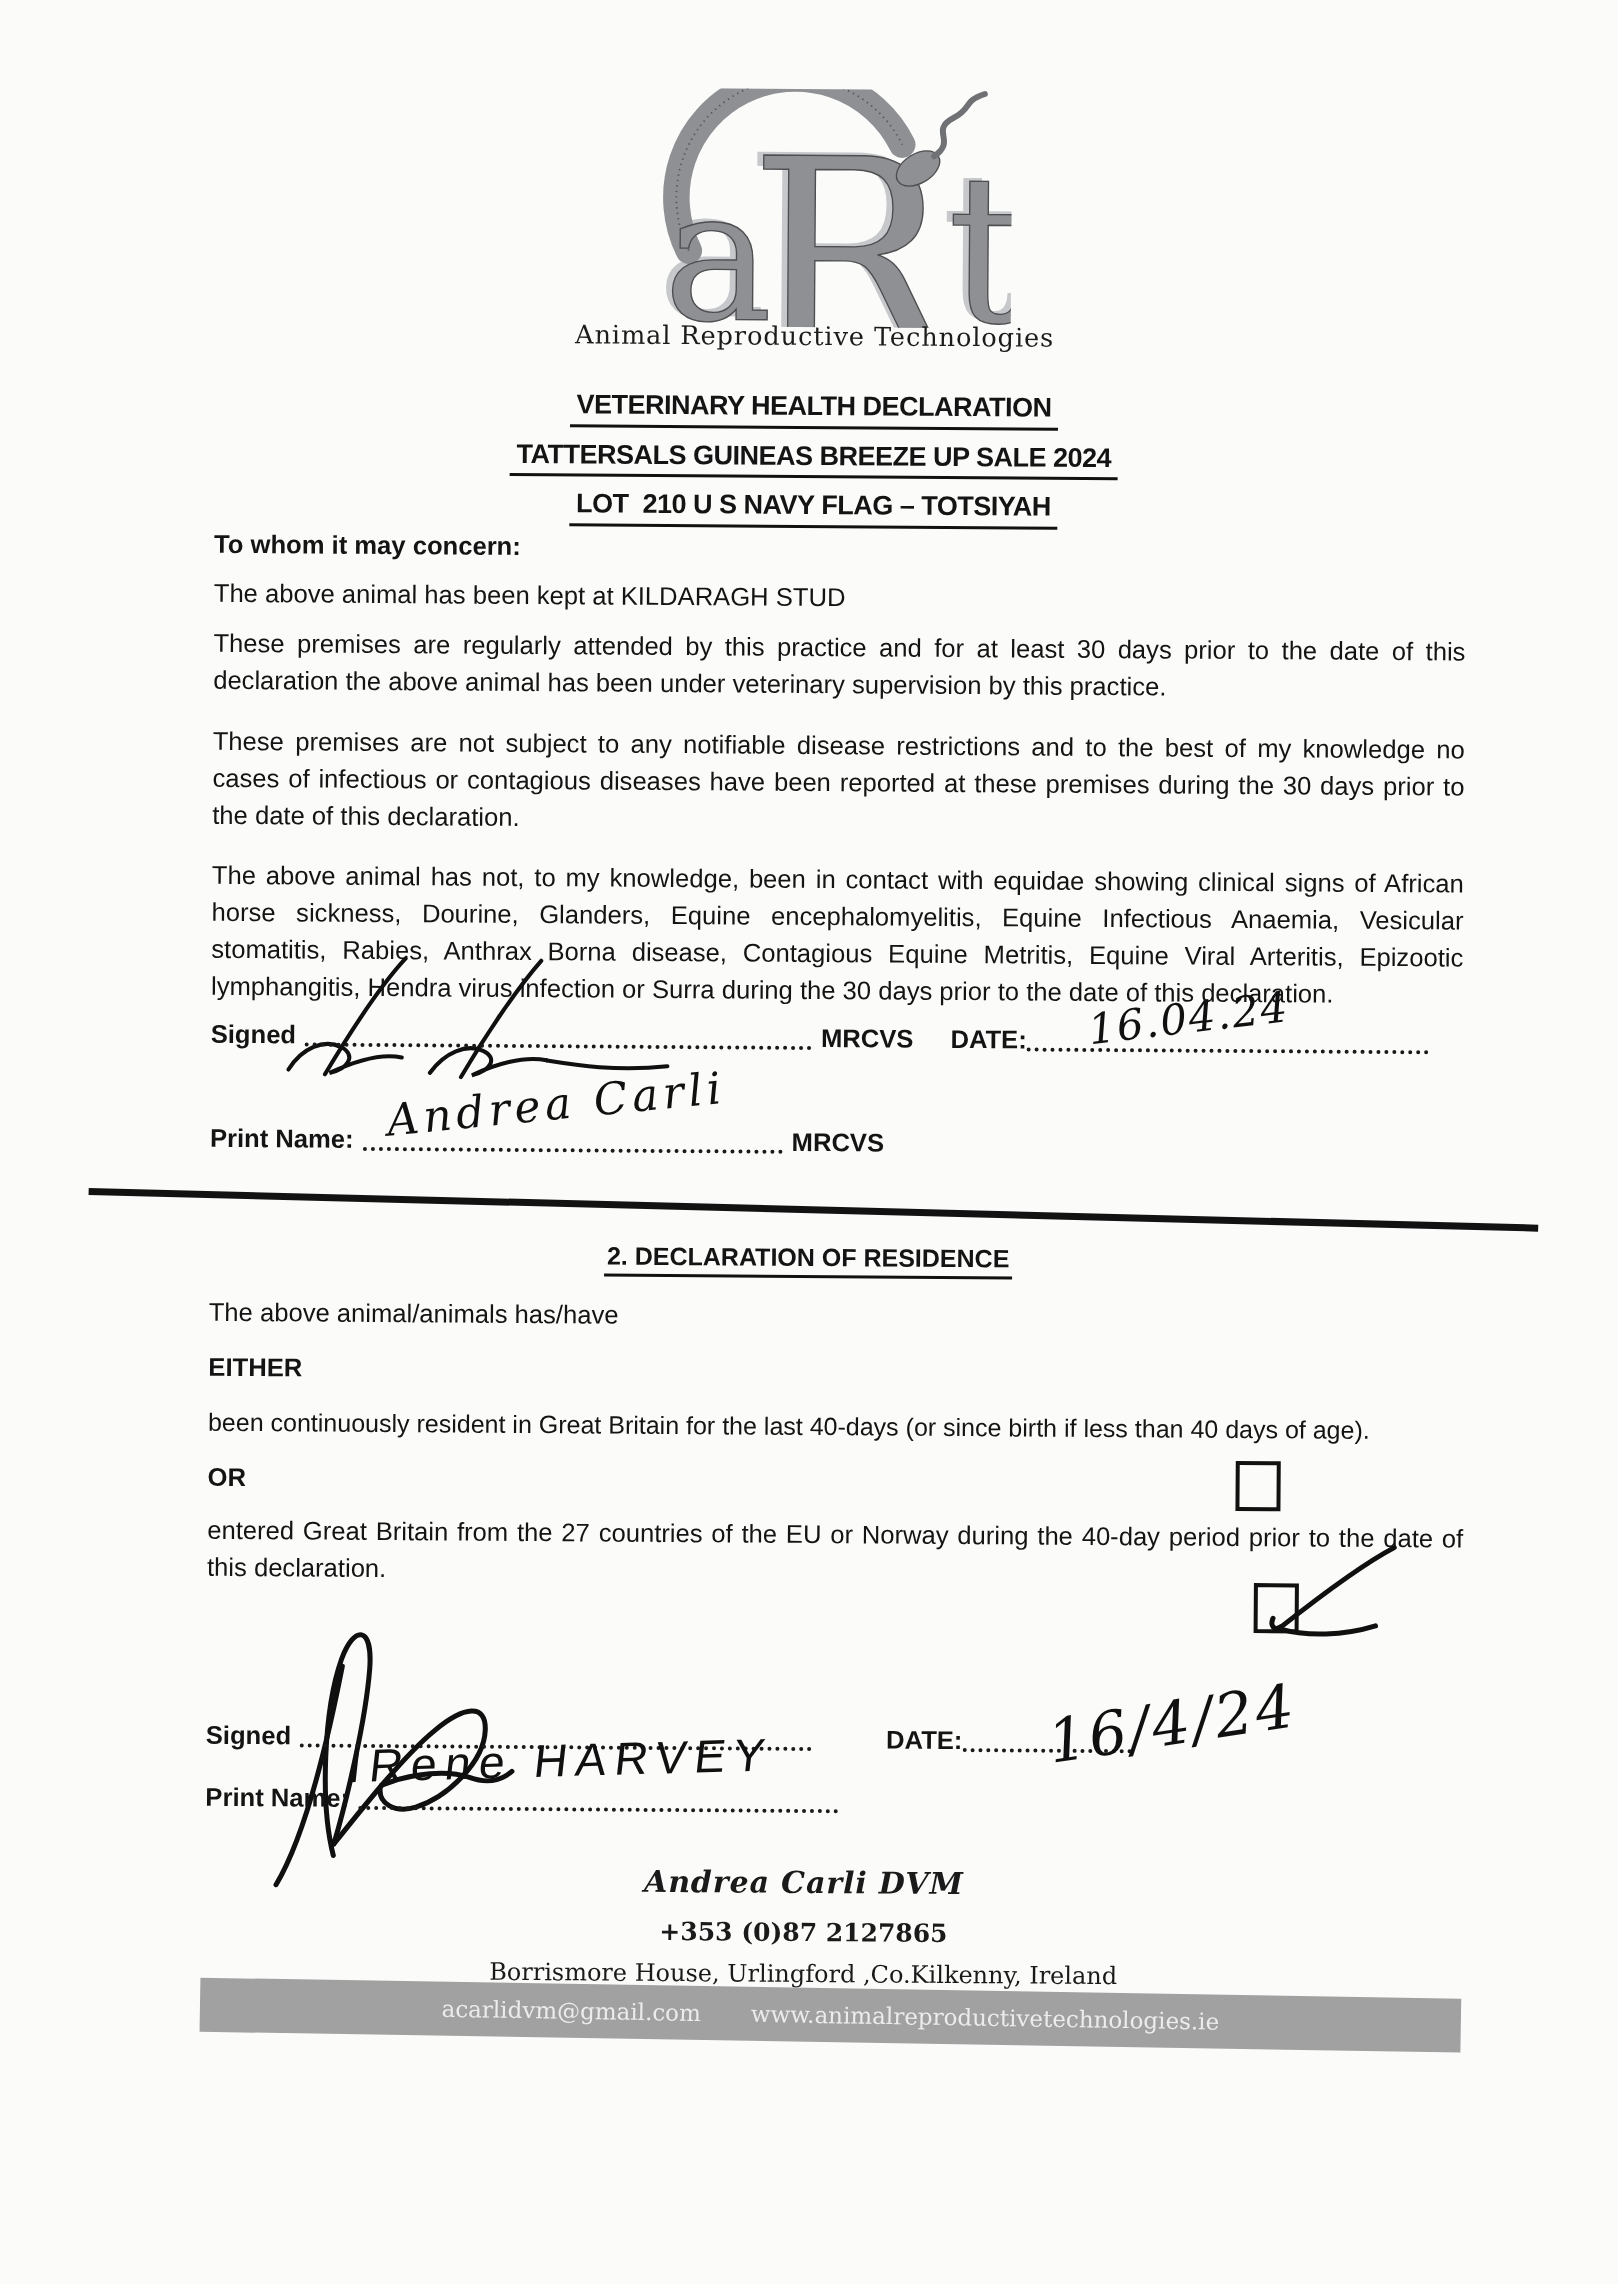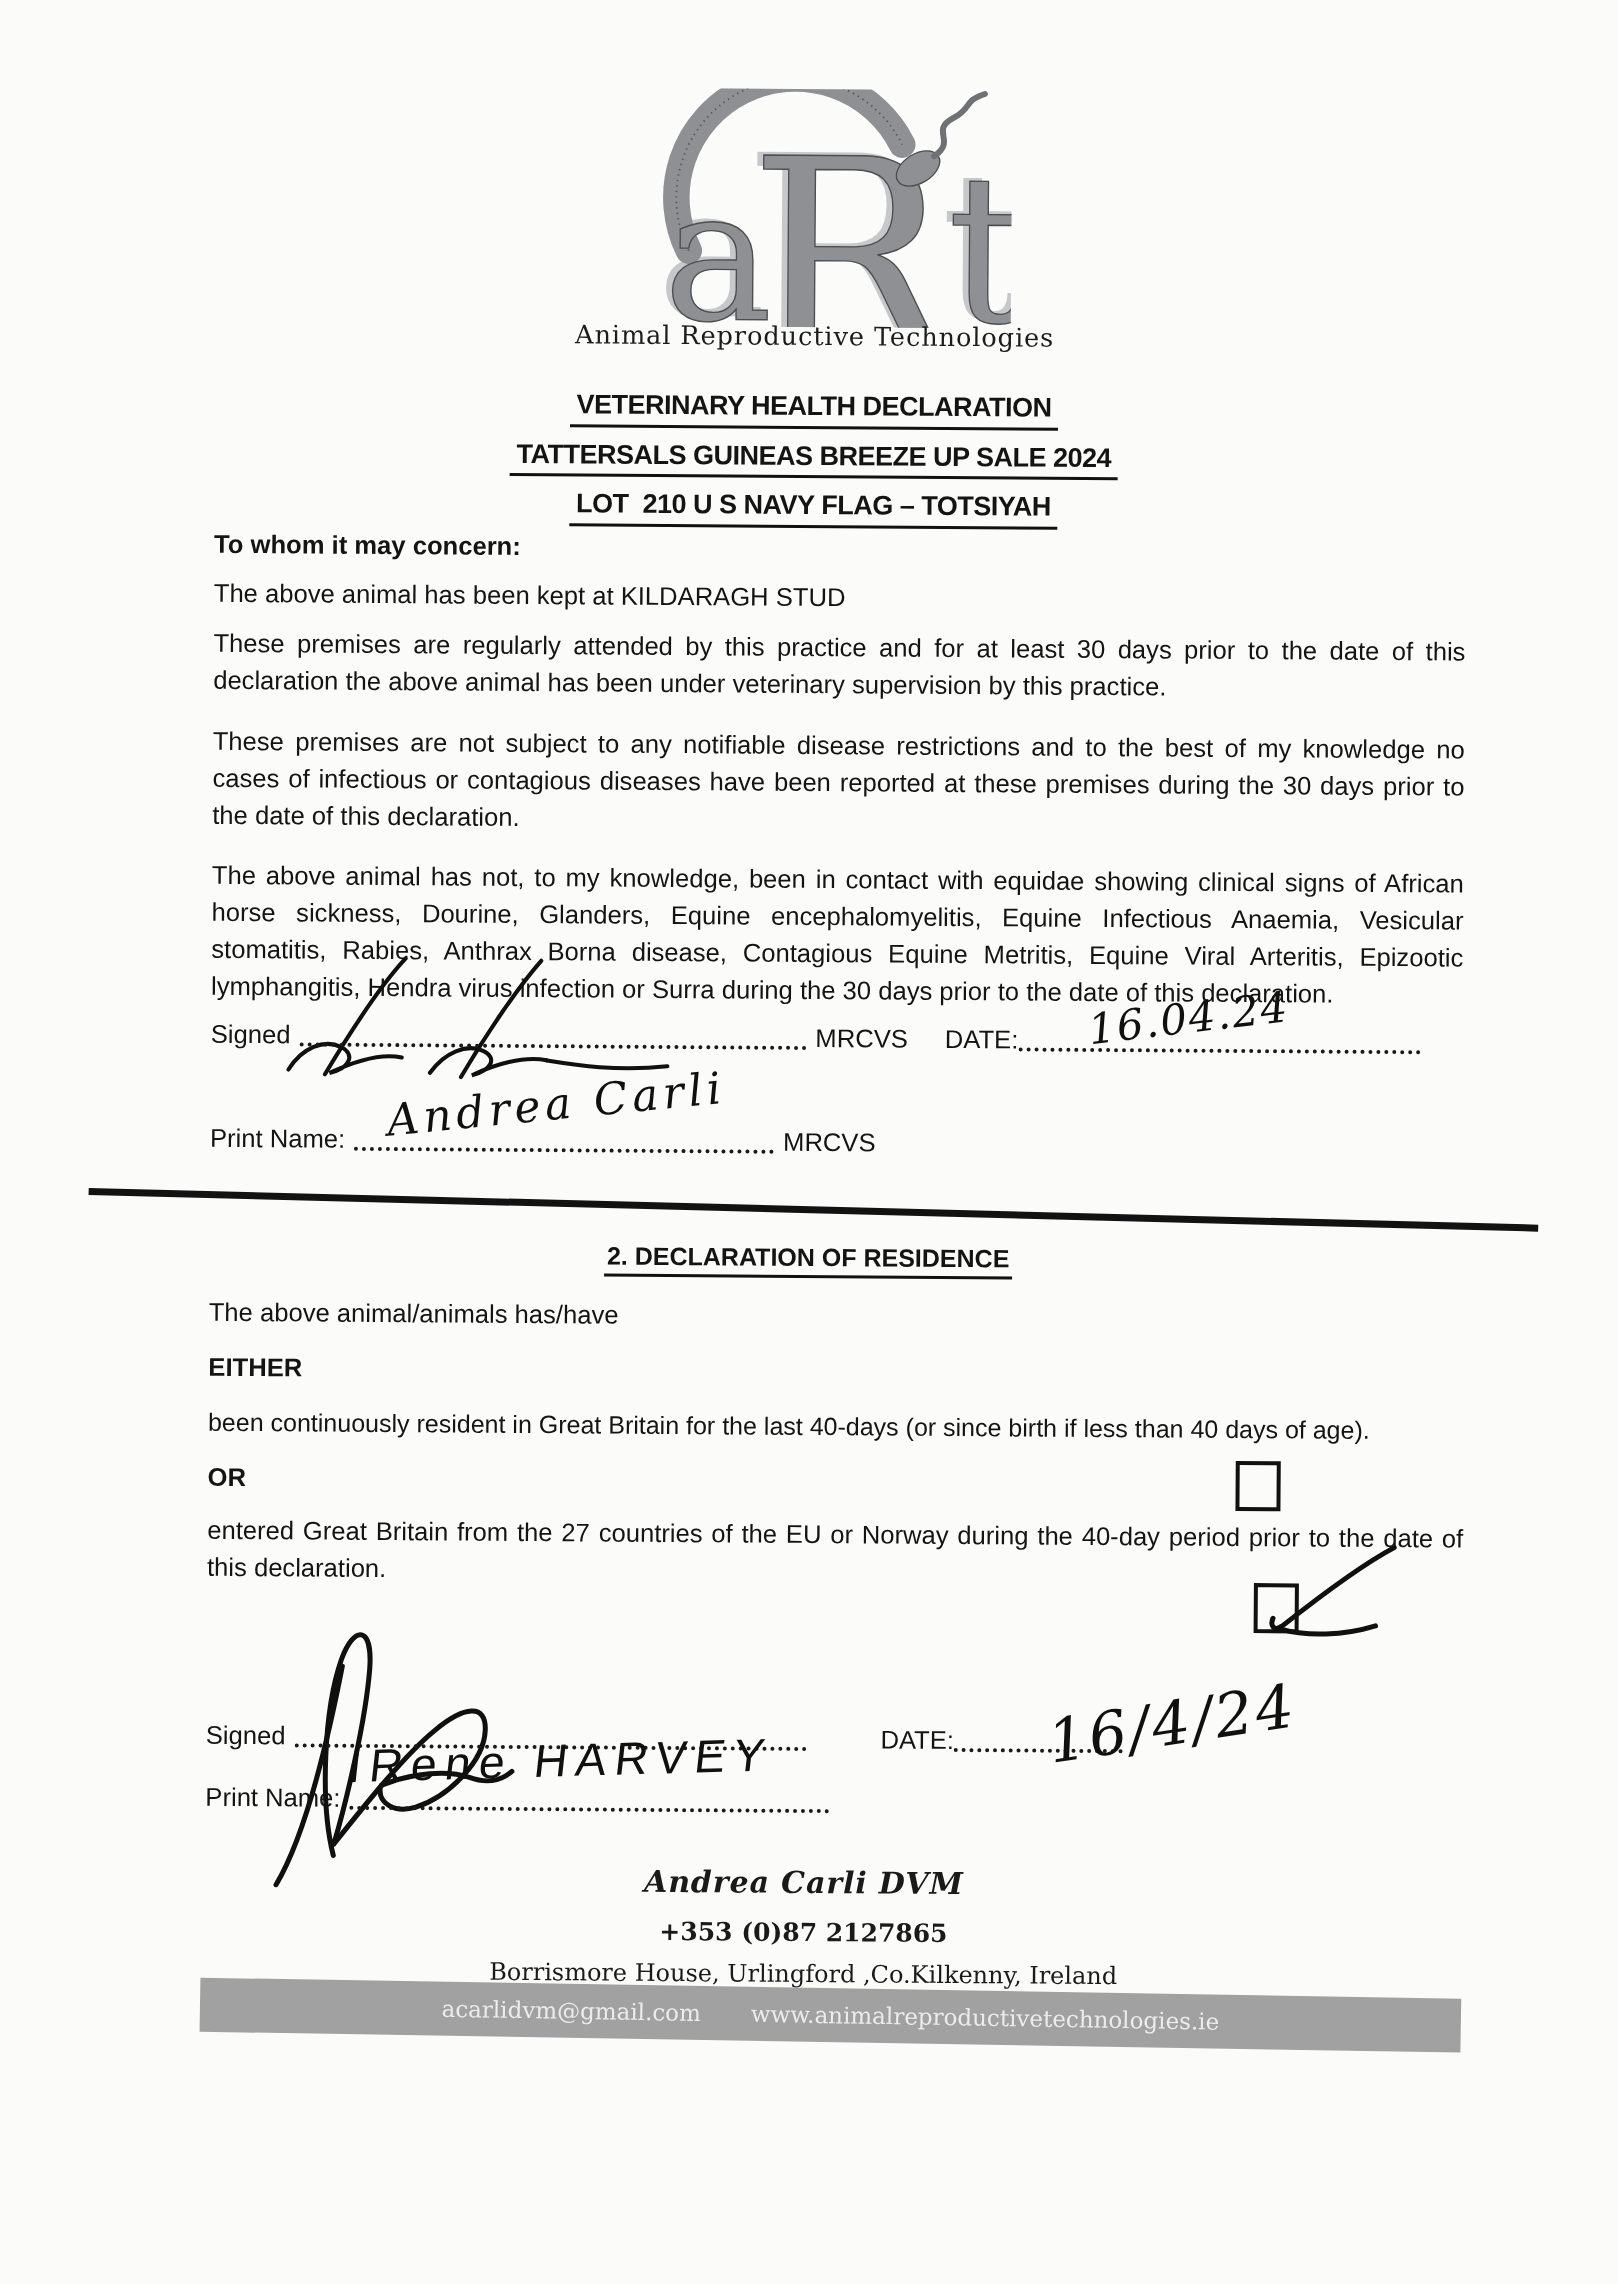--- a/index.html
+++ b/index.html
@@ -44,21 +44,21 @@
   .sigrow{
     left:210px;width:1254px;
     display:flex;align-items:flex-end;
     font-size:25.6px;line-height:32px;
   }
   .dots{
     display:inline-block;height:0;
     border-bottom:4.1px dotted #1a1a1a;
     margin:0 0 3.7px 0;
   }
-  .lbl{white-space:nowrap;}
+  .lbl{white-space:nowrap;font-weight:bold;}
   .sp20{width:9px;}.sp80{width:37px;}
   
   .hand{
     font-family:"DejaVu Serif", serif;font-style:italic;
     color:#101010;white-space:nowrap;
   }
   .hand-date1{left:1087px;top:991px;font-size:42px;transform:rotate(-7deg);letter-spacing:1.8px;}
   .hand-name1{left:386px;top:1080px;font-size:44px;transform:rotate(-6deg);letter-spacing:4.6px;}
   .hand-date2{left:1051px;top:1686px;font-size:60px;transform:rotate(-9deg);letter-spacing:2.7px;}
   .hand-name2{

